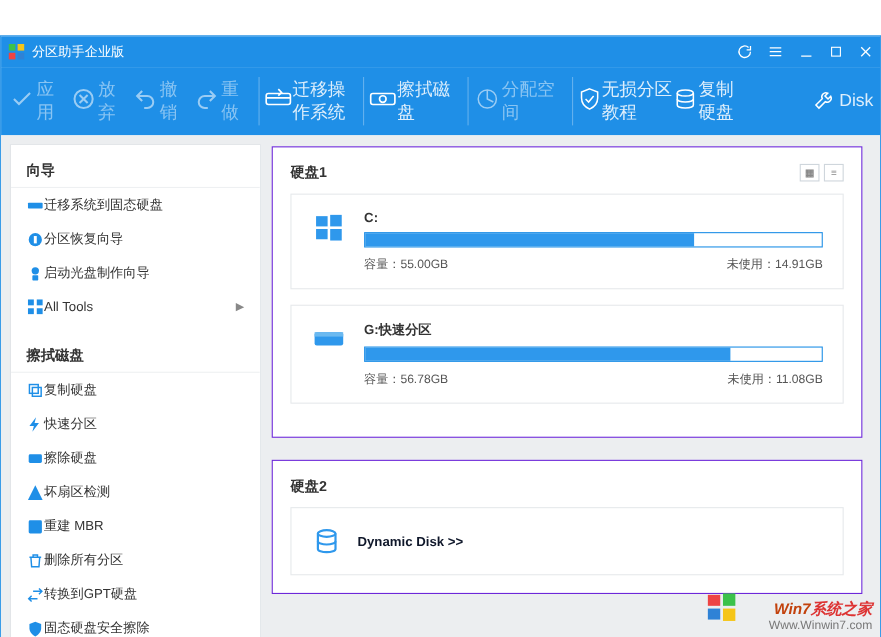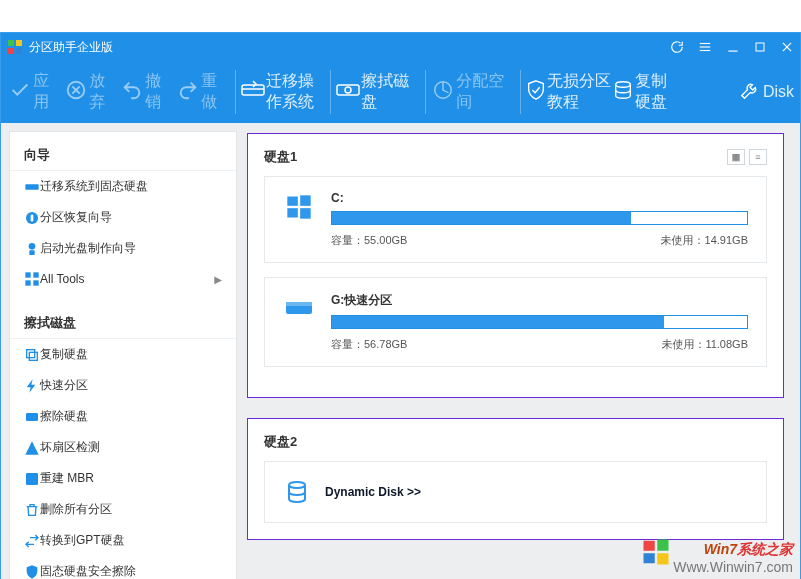--- a/index.html
+++ b/index.html
@@ -36,21 +36,21 @@
 .part-name { font-size: 12px; font-weight: bold; color: #333; margin-bottom: 6px; }
 .part-bar { width: 100%; height: 14px; border: 1px solid #1f8fe7; background: #fff; position: relative; margin-bottom: 8px; }
 .part-bar-fill { height: 100%; background: #2f98ec; }
 .part-stats { display: flex; font-size: 11px; color: #555; }
 .part-stats .cap { flex: 1; }
 .dynamic-card { border: 1px solid #e6e9ec; padding: 18px; display: flex; align-items: center; gap: 14px; cursor: pointer; }
 .dynamic-card .dlbl { color: #0f172a; font-size: 12px; font-weight: bold; }
 .watermark { position: absolute; right: 8px; bottom: 4px; font-size: 11px; text-align: right; pointer-events: none; }
 .watermark .l1 { color: #d33; font-weight: bold; font-style: italic; font-size: 14px; }
 .watermark .l1 .w7 { color: #c2410c; }
-.watermark .l2 { color: #777; font-size: 14px; }
+.watermark .l2 { color: #777; font-size: 11px; }
 svg { display: block; }
 </style>
 </head>
 <body>
 
 <div class="app">
   <div class="titlebar">
     <span class="logo">
       <svg width="16" height="16" viewBox="0 0 16 16">
           <rect x="1" y="1" width="6" height="6" fill="#3cc24a"></rect>

